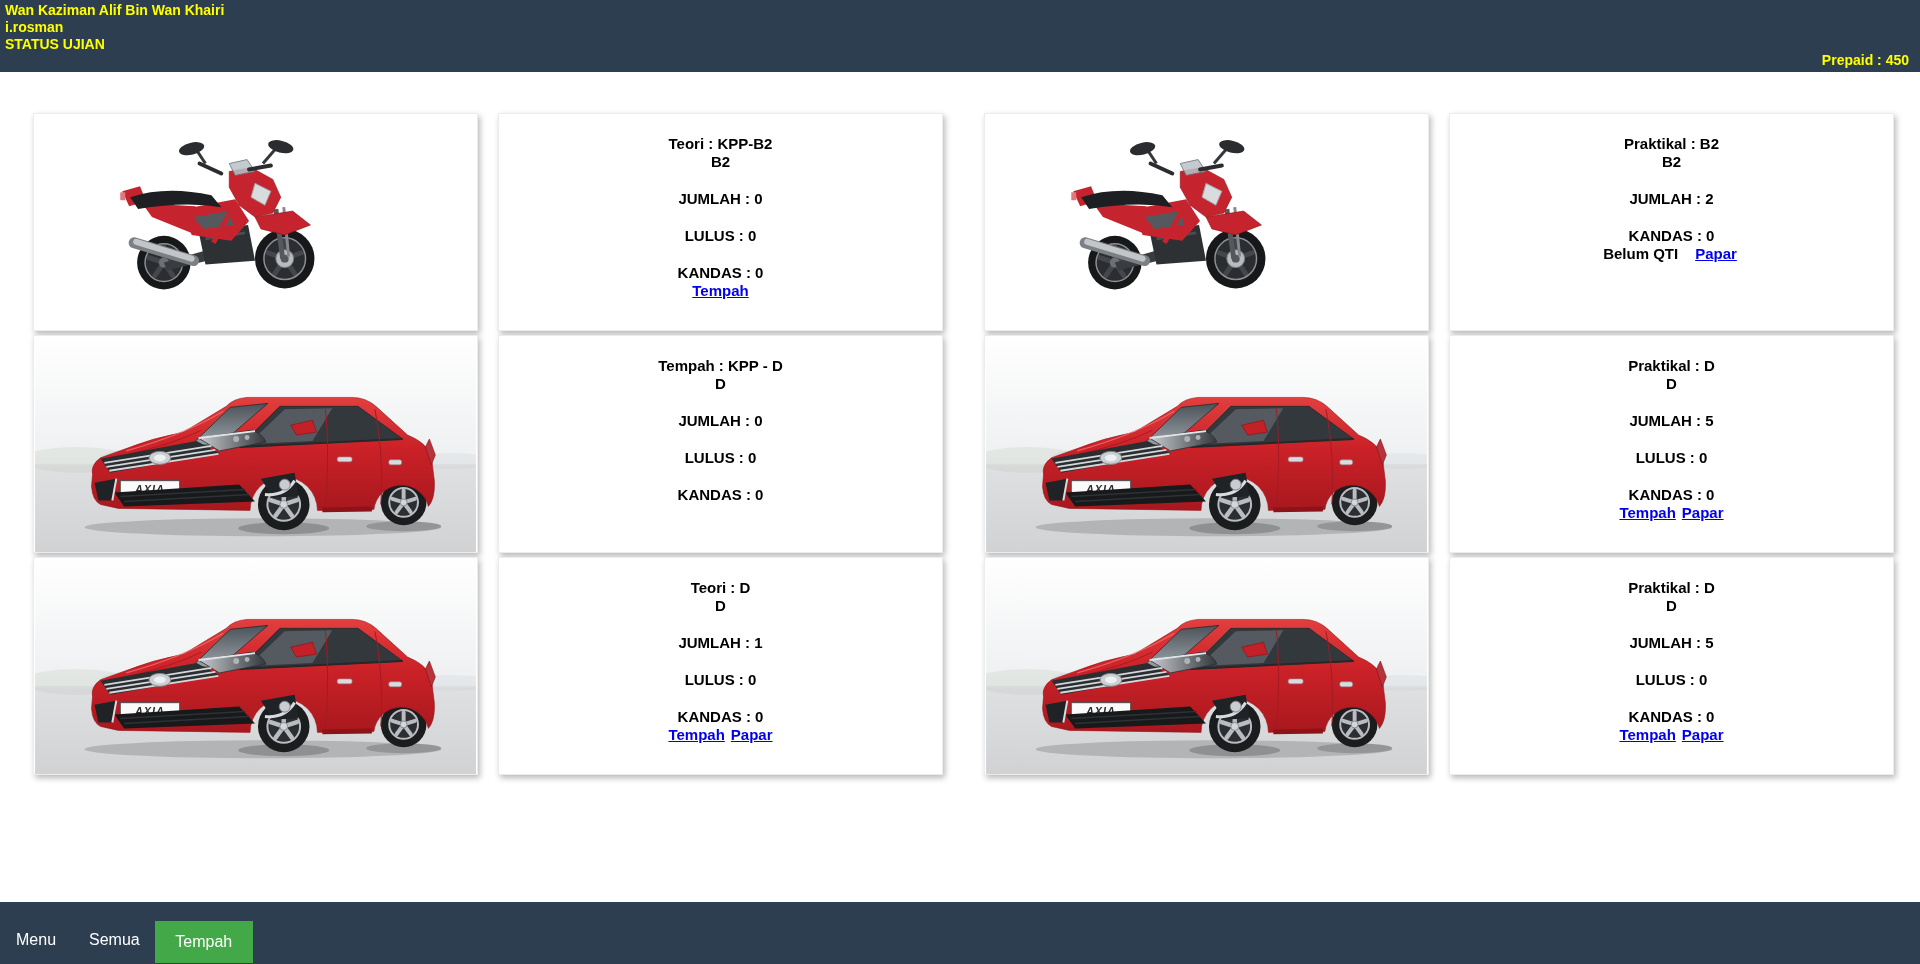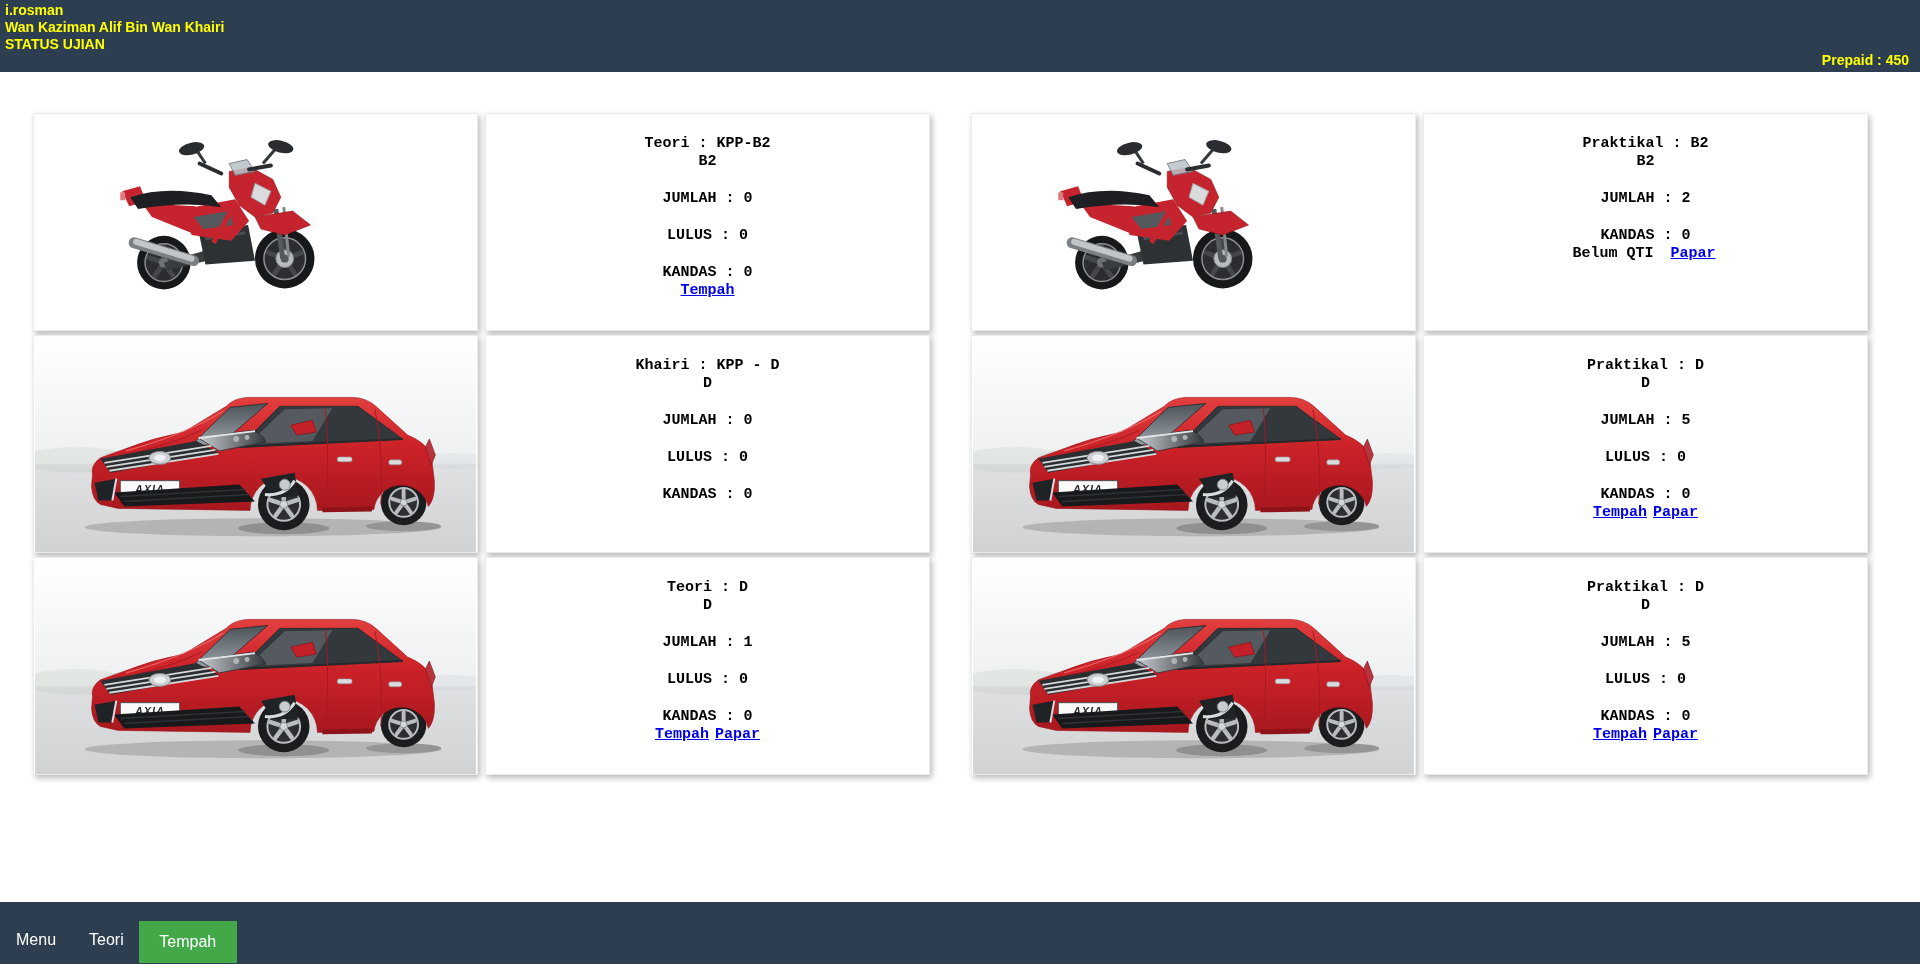--- a/index.html
+++ b/index.html
@@ -30,21 +30,21 @@
     bottom: 3px;
     color: #ffff00;
     font-weight: bold;
     font-size: 14px;
     line-height: 17px;
     text-align: right;
   }
   
   .content { padding: 41px 33px 0 33px; }
   .row { display: flex; gap: 41px; margin-bottom: 4px; }
-  .pair { display: flex; gap: 7px; font-family: Liberation Mono, monospace; }
+  .pair { display: flex; gap: 20px; }
   .card {
     width: 445px; height: 218px;
     box-sizing: border-box;
     background: #ffffff;
     border: 1px solid #ececec;
     box-shadow: 2px 3px 6px rgba(0,0,0,0.28);
   }
   .img-card { overflow: hidden; }
   .img-card svg { display: block; width: 100%; height: 100%; }
   .info-card {
@@ -272,22 +272,22 @@
       </g>
       <ellipse cx="158" cy="35" rx="13" ry="6" fill="#2a2c2f" transform="rotate(-14 158 35)"></ellipse>
       <ellipse cx="248" cy="33" rx="13" ry="6" fill="#2a2c2f" transform="rotate(14 248 33)"></ellipse>
 
       <line x1="202" y1="90" x2="180" y2="130" stroke="#c5242f" stroke-width="5"></line>
     </symbol>
   </defs>
 </svg>
 
 <div class="header">
+  <div class="hline">Wan Kaziman Alif Bin Wan Khairi</div>
   <div class="hline">i.rosman</div>
-  <div class="hline">Wan Kaziman Alif Bin Wan Khairi</div>
   <div class="hline">STATUS UJIAN</div>
   <div class="prepaid">Prepaid : 450</div>
 </div>
 
 <div class="content">
 
   <div class="row">
     <div class="pair">
       <div class="card img-card">
         <svg viewBox="0 0 445 218">
@@ -324,21 +324,21 @@
   </div>
 
   <div class="row">
     <div class="pair">
       <div class="card img-card">
         <svg viewBox="0 0 445 218">
             <use href="#sym-car"></use>
           </svg>
       </div>
       <div class="card info-card">
-        <div class="line">Khairi : KPP - D</div>
+        <div class="line">Tempah : KPP - D</div>
         <div class="line">D</div>
         <div class="stat">JUMLAH : 0</div>
         <div class="stat">LULUS : 0</div>
         <div class="stat">KANDAS : 0</div>
         <div class="linkline">
           
         </div>
       </div>
     </div>
     <div class="pair">
@@ -394,15 +394,15 @@
           <a href="#">Tempah</a><a href="#">Papar</a>
         </div>
       </div>
     </div>
   </div>
 
 </div>
 
 <div class="footer">
   <a class="flink menu" href="#">Menu</a>
-  <a class="flink semua" href="#">Teori</a>
+  <a class="flink semua" href="#">Semua</a>
   <button class="green-btn">Tempah</button>
 </div>
 
 </body></html>

